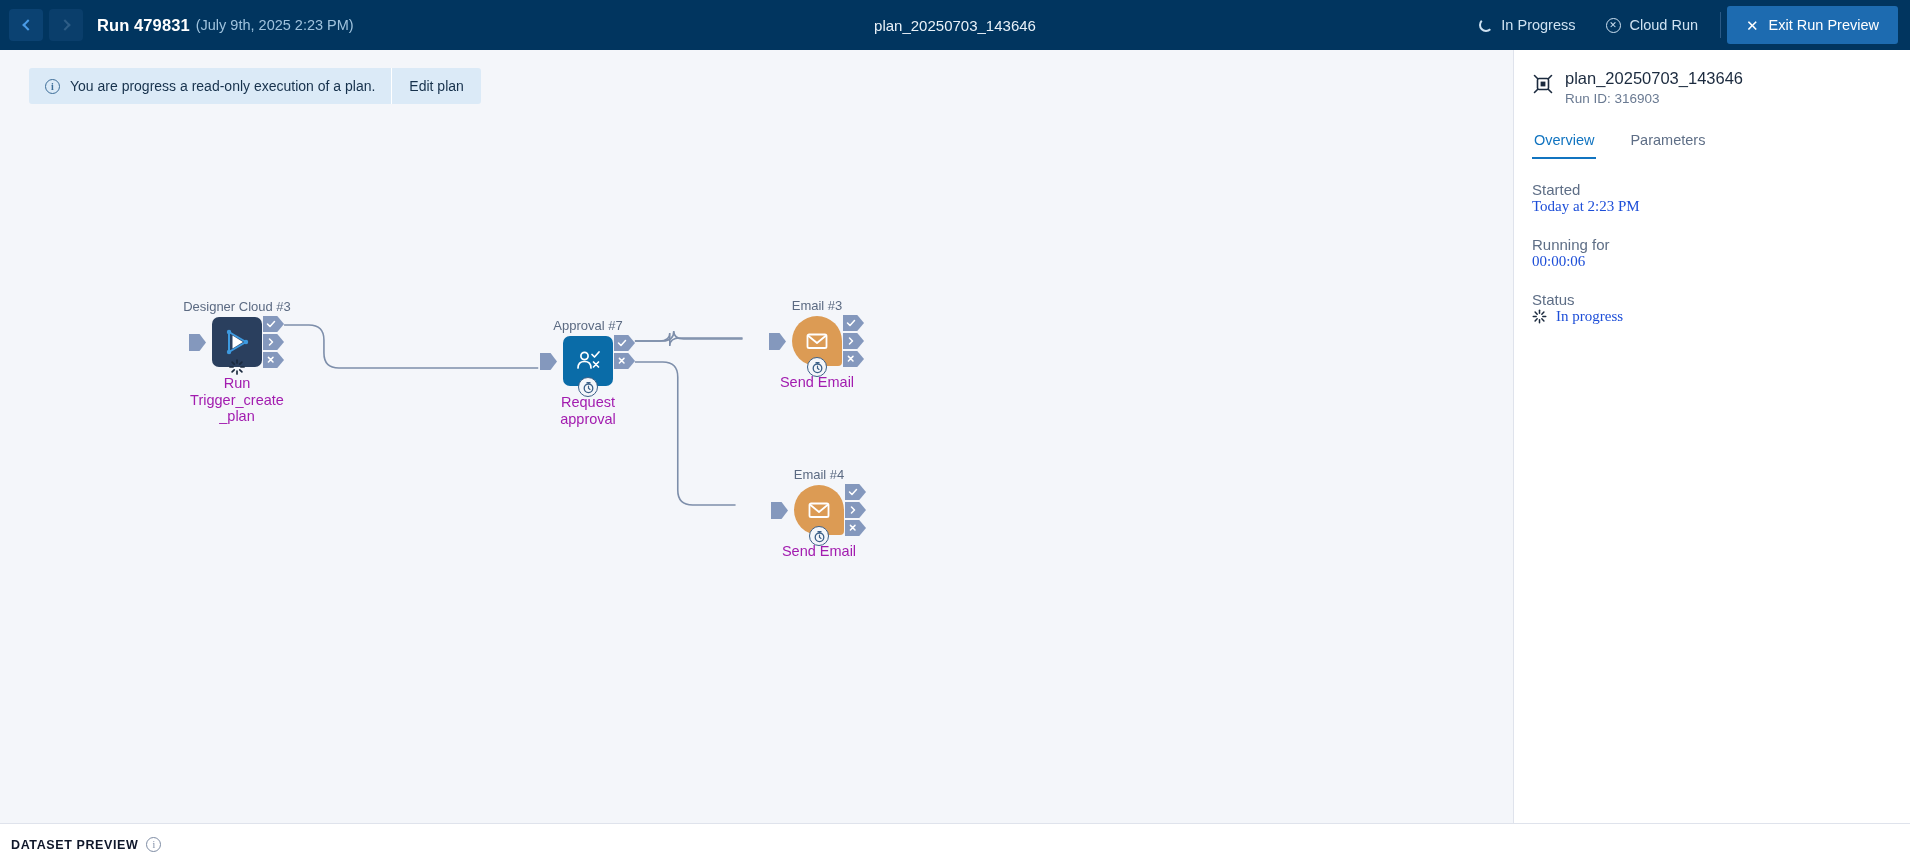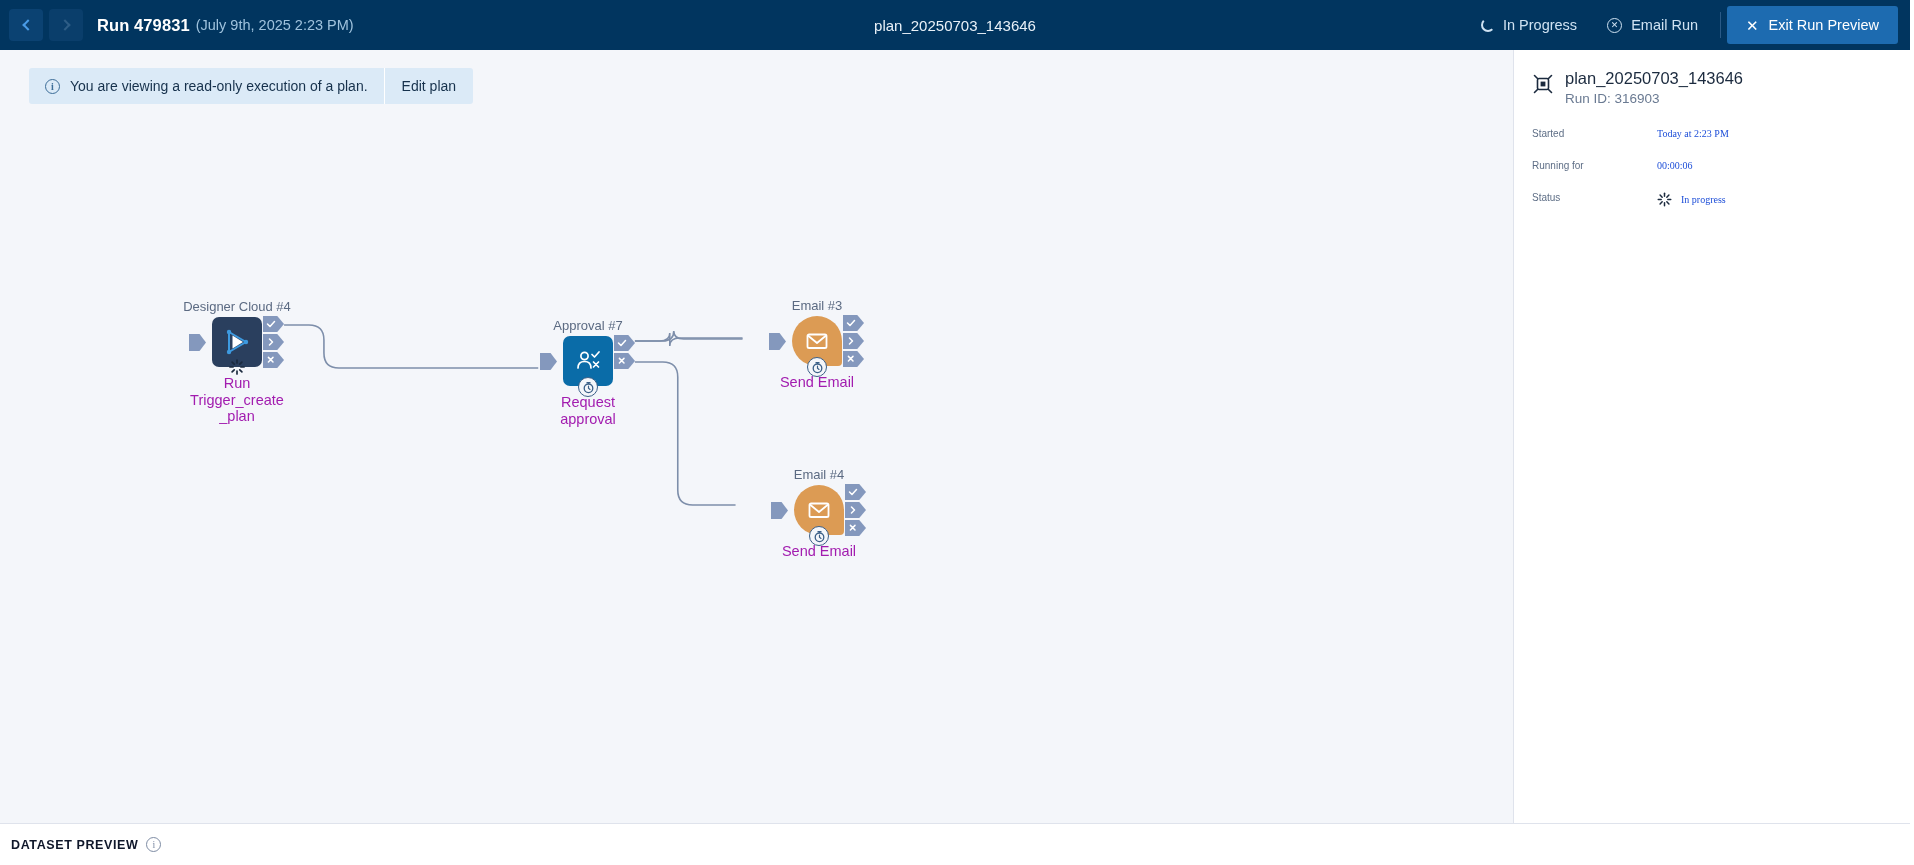--- a/index.html
+++ b/index.html
@@ -197,21 +197,21 @@
 
   .rp-tabs { display: flex; gap: 0; margin-top: 22px; padding: 0 18px; }
   .rp-tab {
     font-size: 14.5px; color: #5e6e86; padding: 4px 2px 9px 2px; margin-right: 32px;
     cursor: pointer; background: none; border: none; font-family: inherit;
     border-bottom: 2.5px solid transparent;
   }
   .rp-tab.active { color: #1174c0; border-bottom-color: #1174c0; }
 
   .rp-body { padding: 22px 18px 0 18px; }
-  .rp-row { display: flex; margin-bottom: 21px; font-size: 10px; }
+  .rp-row { display: flex; margin-bottom: 21px; font-size: 15px; flex-direction: column; }
   .rp-key { width: 125px; color: #5e6e86; }
   .rp-val { color: #1d4ed8; display: flex; align-items: center; gap: 9px; font-family: Liberation Serif, serif; }
 </style>
 </head>
 <body>
 
 <div class="app">
 
   <div class="topbar">
     <div class="nav-btns">
@@ -227,57 +227,57 @@
 
     <div class="plan-name">plan_20250703_143646</div>
 
     <div class="topbar-right">
       <div class="status-chip">
         <span class="spinner-ring"></span>
         <span>In Progress</span>
       </div>
       <button class="cancel-btn">
         <span class="x-circle">✕</span>
-        <span>Email Run</span>
+        <span>Cloud Run</span>
       </button>
       <div class="divider-v"></div>
       <button class="exit-btn">
         <span class="x-glyph">✕</span>
         <span>Exit Run Preview</span>
       </button>
     </div>
   </div>
 
   <div class="body-row">
 
     <div class="canvas-wrap">
 
       <div class="banner">
         <div class="banner-msg">
           <span class="info-circle">i</span>
-          <span>You are viewing a read-only execution of a plan.</span>
+          <span>You are progress a read-only execution of a plan.</span>
         </div>
         <div class="banner-sep"></div>
         <button class="banner-action">Edit plan</button>
       </div>
 
       <div class="flow">
 
         <svg class="links" viewBox="0 0 1518 773" preserveAspectRatio="none">
 
           <path d="M 285 275 L 310 275 Q 325 275 325 290 L 325 303 Q 325 318 340 318 L 540 318" fill="none" stroke="#7d8eaa" stroke-width="1.6"></path>
 
           <path d="M 637 291 L 662 291 Q 672 291 672 283 L 672 296 Q 672 288 682 288 L 745 288" fill="none" stroke="#7d8eaa" stroke-width="1.6"></path>
           <path d="M 637 291 L 665 291 Q 676 291 676 281 Q 676 289 686 289 L 745 289" fill="none" stroke="#7d8eaa" stroke-width="1.6"></path>
 
           <path d="M 637 312 L 665 312 Q 680 312 680 327 L 680 440 Q 680 455 695 455 L 738 455" fill="none" stroke="#7d8eaa" stroke-width="1.6"></path>
         </svg>
 
         <div class="node" style="left:212px; top:267px;">
-          <div class="node-tag">Designer Cloud #4</div>
+          <div class="node-tag">Designer Cloud #3</div>
           <div class="node-body">
             <span class="in-port"></span>
             <div class="sq-icon dark">
               <svg width="30" height="30" viewBox="0 0 30 30">
                 <path d="M7 5 L24 15 L7 25 Z" fill="none" stroke="#3d9ae0" stroke-width="2" stroke-linejoin="round"></path>
                 <path d="M10.5 8.5 L10.5 21.5 L21 15 Z" fill="#ffffff"></path>
                 <circle cx="7" cy="5" r="2.2" fill="#3d9ae0"></circle>
                 <circle cx="24" cy="15" r="2.2" fill="#3d9ae0"></circle>
                 <circle cx="7" cy="25" r="2.2" fill="#3d9ae0"></circle>
               </svg>
@@ -442,20 +442,24 @@
             <rect x="8.6" y="8.6" width="4.8" height="4.8" fill="#1b2a3e"></rect>
             <path d="M5.5 5.5 L2.5 2.5 M16.5 5.5 L19.5 2.5 M5.5 16.5 L2.5 19.5 M16.5 16.5 L19.5 19.5" stroke="#1b2a3e" stroke-width="1.6" stroke-linecap="round"></path>
           </svg>
         </span>
         <div>
           <div class="rp-title">plan_20250703_143646</div>
           <div class="rp-sub">Run ID: 316903</div>
         </div>
       </div>
 
+      <div class="rp-tabs">
+        <button class="rp-tab active">Overview</button>
+        <button class="rp-tab">Parameters</button>
+      </div>
 
       <div class="rp-body">
         <div class="rp-row">
           <div class="rp-key">Started</div>
           <div class="rp-val">Today at 2:23 PM</div>
         </div>
         <div class="rp-row">
           <div class="rp-key">Running for</div>
           <div class="rp-val">00:00:06</div>
         </div>

